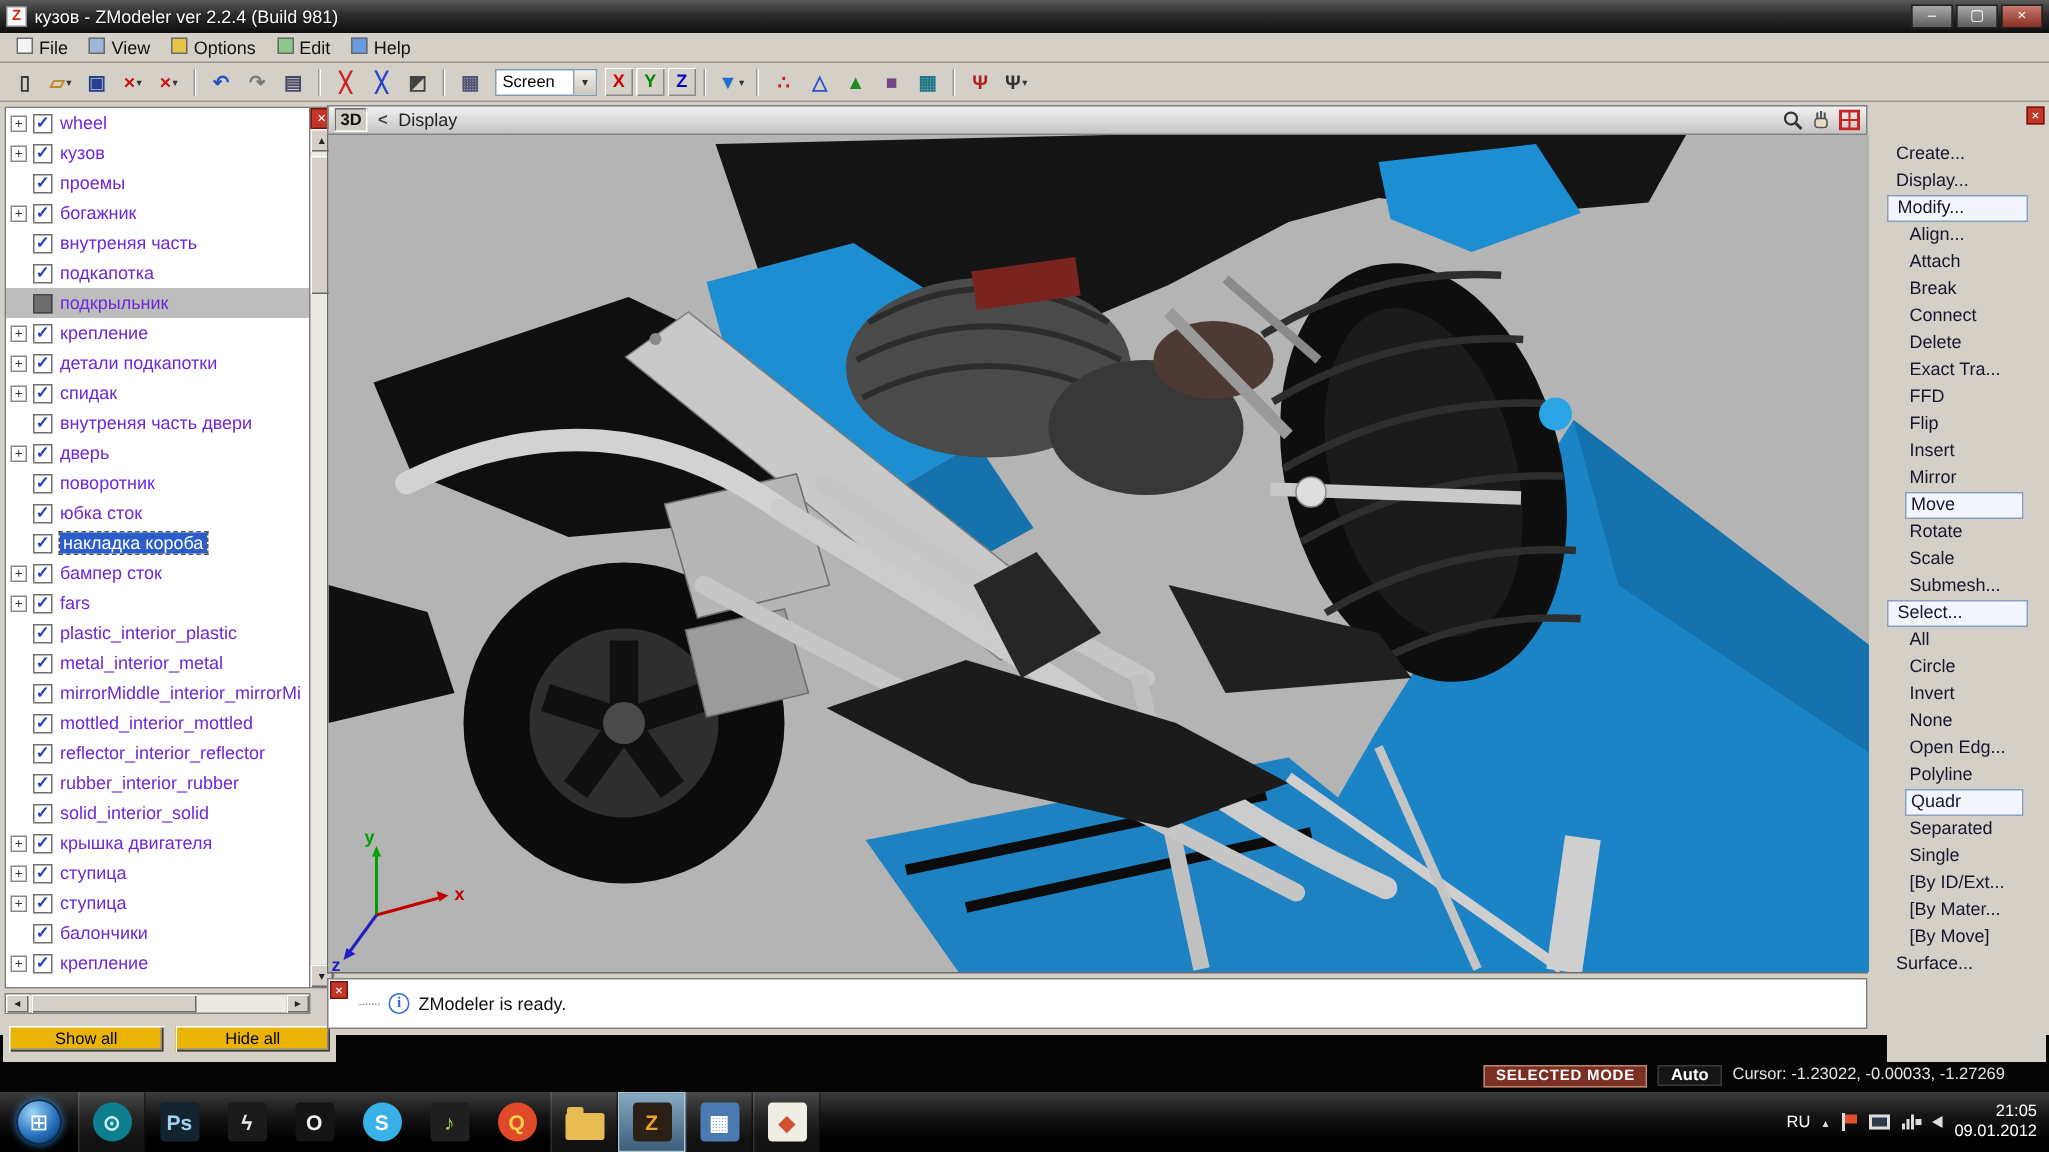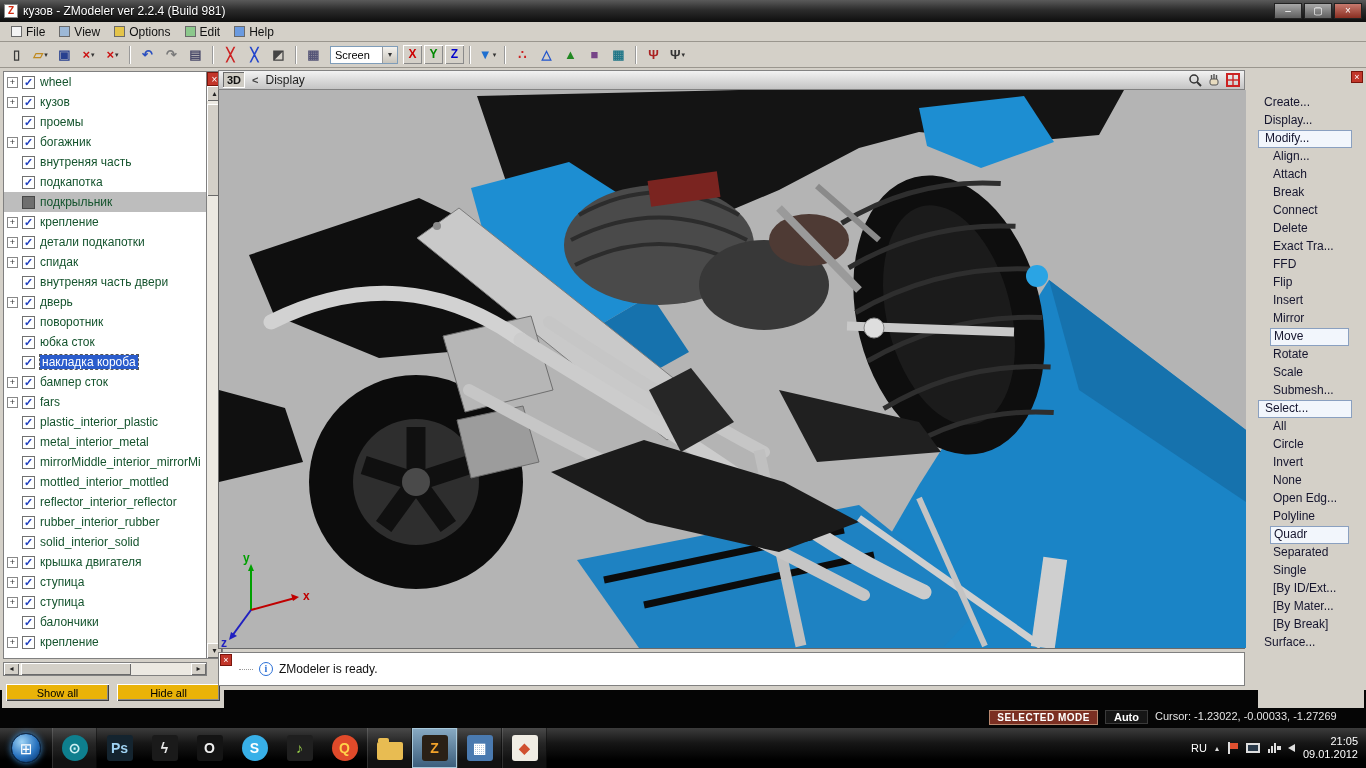--- a/index.html
+++ b/index.html
@@ -13,21 +13,21 @@
     font-weight:bold;font-size:10px;line-height:12px;text-align:center;margin-right:5px}
   .title-text{font-size:12px;text-shadow:0 1px 1px #000}
   .win-buttons{margin-left:auto;display:flex;gap:2px}
   .win-btn{width:28px;height:16px;background:linear-gradient(#a8a8a8,#5f5f5f);border:1px solid #222;
     color:#fff;font-size:10px;line-height:14px;text-align:center;cursor:default}
   .win-btn.close{background:linear-gradient(#c87a6e,#8a2f22)}
 
   
   .menubar{position:absolute;top:22px;left:0;right:0;height:20px;background:#d4d0c8;
     border-bottom:1px solid #9a968e;display:flex;align-items:center;padding-left:4px;z-index:5}
-  .menu-item{display:flex;align-items:center;gap:4px;padding:2px 7px;font-size:12px;color:#111}
+  .menu-item{display:flex;gap:4px;padding:2px 7px;font-size:12px;color:#111}
   .menu-icon{width:11px;height:11px;border:1px solid #6a6a6a;display:inline-block}
 
   
   .toolbar{position:absolute;top:42px;left:0;right:0;height:26px;background:#d4d0c8;
     border-bottom:1px solid #9a968e;display:flex;align-items:center;padding-left:5px;z-index:5}
   .tb-group{display:flex;align-items:center;gap:1px}
   .tb-btn{height:20px;min-width:23px;display:flex;align-items:center;justify-content:center;padding:0 2px}
   .tb-glyph{font-size:13px;font-weight:bold;line-height:20px}
   .tb-dd{font-size:7px;color:#333;margin-left:1px}
   .tb-sep{width:2px;height:18px;background:#9a9a9a;border-right:1px solid #fff;margin:0 4px}
@@ -44,21 +44,21 @@
     border:1px solid #808080;display:flex;overflow:hidden}
   .tree{flex:1;overflow:hidden}
   .tree-row{height:20px;display:flex;align-items:center;padding-left:3px;white-space:nowrap;overflow:hidden}
   .tree-row.selected{background:#bdbdbd}
   .expander{width:11px;height:11px;min-width:11px;border:1px solid #888;background:#fff;font-size:9px;
     line-height:9px;text-align:center;color:#333;margin-right:4px}
   .expander.blank{border:none;background:transparent}
   .cb{width:13px;height:13px;min-width:13px;border:1px solid #707070;background:#fff;color:#1f3fbf;
     font-size:11px;font-weight:bold;line-height:11px;text-align:center;margin-right:5px}
   .cb.off{background:#6e6e6e;border-color:#464646;color:transparent}
-  .tree-label{font-size:12px;color:#14532d}
+  .tree-label{font-size:12px;color:#6d28d9}
   .tree-label.editing{background:#2a5ccc;color:#fff;outline:1px dashed #555;padding:0 2px}
   .vscroll{width:16px;background:#ece9e2;border-left:1px solid #808080;display:flex;flex-direction:column}
   .scroll-btn{height:15px;background:#d4d0c8;box-shadow:inset 1px 1px #fff,inset -1px -1px #6a6a6a;
     font-size:8px;text-align:center;line-height:15px;color:#222}
   .vtrack{flex:1;position:relative}
   .vthumb{position:absolute;left:0;top:3px;width:15px;height:92px;background:#d4d0c8;
     box-shadow:inset 1px 1px #fff,inset -1px -1px #6a6a6a}
   .panel-close{height:14px;background:#c2362a;color:#fff;font-size:10px;line-height:13px;text-align:center;
     border:1px solid #7a150c}
   .hscroll{position:absolute;left:1px;top:592px;width:204px;height:14px;background:#ece9e2;
@@ -585,21 +585,21 @@
         <div class="cmd-item ind1">Circle</div>
         <div class="cmd-item ind1">Invert</div>
         <div class="cmd-item ind1">None</div>
         <div class="cmd-item ind1">Open Edg...</div>
         <div class="cmd-item ind1">Polyline</div>
         <div class="cmd-item ind1 hl">Quadr</div>
         <div class="cmd-item ind1">Separated</div>
         <div class="cmd-item ind1">Single</div>
         <div class="cmd-item ind1">[By ID/Ext...</div>
         <div class="cmd-item ind1">[By Mater...</div>
-        <div class="cmd-item ind1">[By Break]</div>
+        <div class="cmd-item ind1">[By Move]</div>
         <div class="cmd-item ind0">Surface...</div>
       </div>
   </div>
 
   <div class="status-strip">
     <div class="status-items">
       <span class="sel-mode">SELECTED MODE</span>
       <span class="auto-box">Auto</span>
       <span class="cursor-text">Cursor: -1.23022, -0.00033, -1.27269</span>
     </div>

